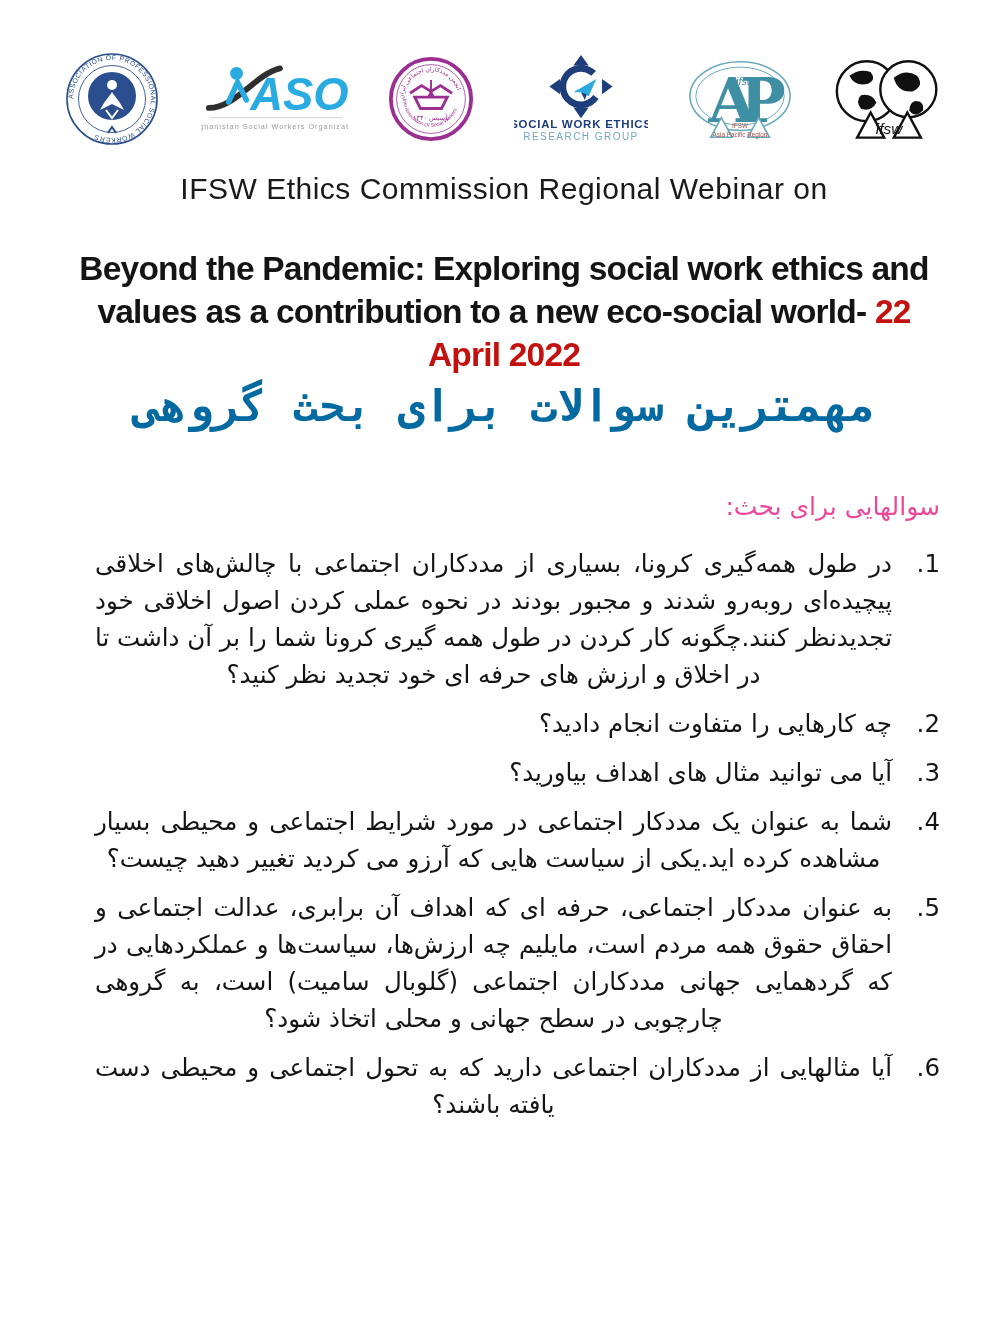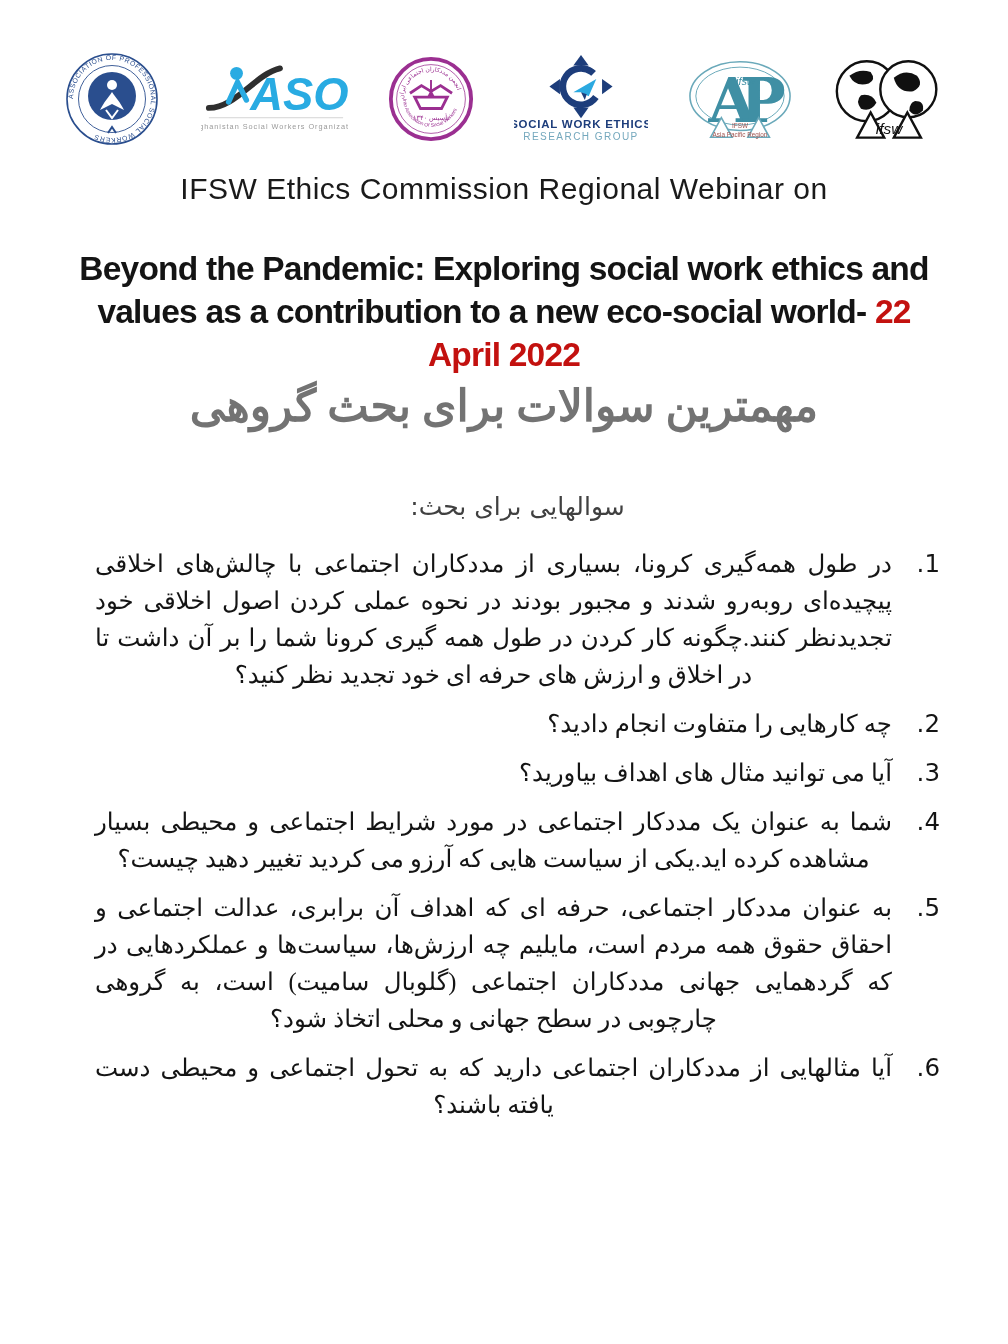--- a/index.html
+++ b/index.html
@@ -11,33 +11,33 @@
 
   .webinar-line{position:absolute;top:153px;left:0;width:100%;text-align:center;
                 font-size:30px;letter-spacing:.5px;color:#1a1a1a;font-weight:400;margin-top:19px;}
 
   .main-title{position:absolute;top:199px;left:64px;right:64px;text-align:center;
               font-size:33.5px;line-height:43px;font-weight:700;color:#141414;
               letter-spacing:-.8px;margin-top:48px;}
   .main-title .red{color:#c3110f;}
 
   .heading-fa{position:absolute;top:380px;left:0;width:100%;text-align:center;
-              direction:rtl;font-family:Liberation Serif, serif;
-              font-size:44px;font-weight:700;color:#737373;}
+              direction:rtl;font-family:Liberation Mono, monospace;
+              font-size:44px;font-weight:700;color:#0369a1;}
 
   .intro-fa{position:absolute;top:492px;right:68px;left:95px;direction:rtl;
-            text-align:center;font-family:"DejaVu Sans",sans-serif;
-            font-size:25px;color:#404040;}
+            text-align:right;font-family:"DejaVu Sans",sans-serif;
+            font-size:25px;color:#ec4899;}
 
   .questions{position:absolute;top:545px;right:68px;left:95px;margin:0;padding:0;
              list-style:none;direction:rtl;font-family:"DejaVu Sans",sans-serif;
              font-size:24.5px;line-height:37px;color:#141414;}
   .q{display:flex;margin-bottom:12px;}
   .q-num{flex:0 0 48px;text-align:right;}
-  .q-text{flex:1;text-align:justify;text-align-last:center;font-family:Liberation Serif, serif;}
+  .q-text{flex:1;text-align:justify;text-align-last:center;}
   .q.single .q-text{text-align:left;text-align-last:right;}
 </style>
 </head>
 <body>
 
 <div class="page">
 
   <div class="logos">
 
     <svg width="100" height="95" viewBox="0 0 100 95">

